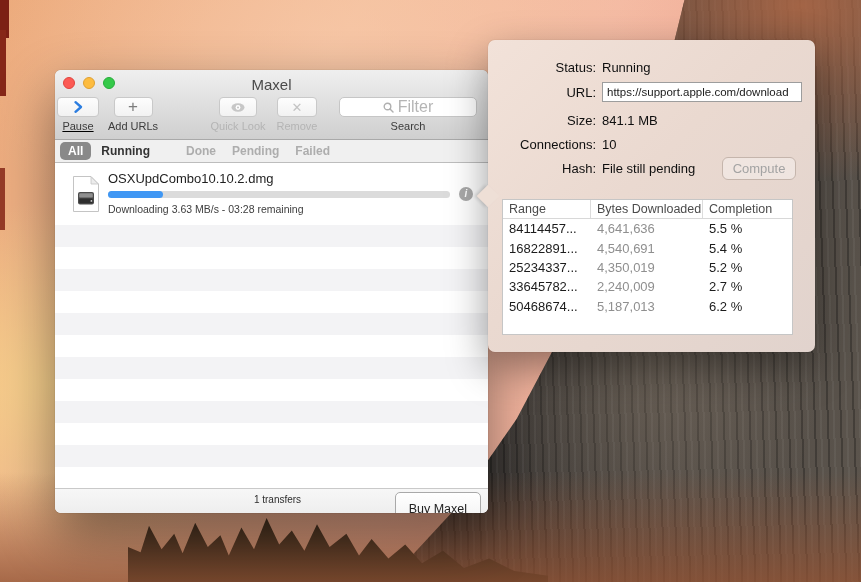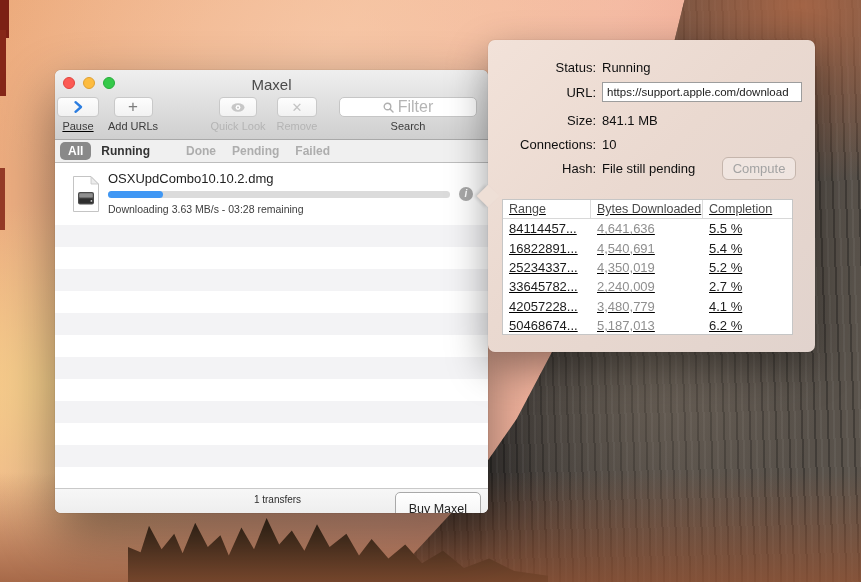--- a/index.html
+++ b/index.html
@@ -94,21 +94,21 @@
   .field-row { position:absolute; left:4px; display:flex; align-items:center; font-size:13px; color:#0f0f0f; }
   .field-label { width:104px; text-align:right; }
   .field-value { margin-left:6px; }
   .fr-status { top:20px; } .fr-url { top:42px; } .fr-size { top:73px; } .fr-conn { top:97px; } .fr-hash { top:121px; }
   .url-input { margin-left:6px; width:200px; height:20px; border:1px solid #9d9d9d; background:#fff;
     font-size:11.5px; padding:0 4px; color:#1a1a1a; font-family:"Liberation Sans","DejaVu Sans",sans-serif; }
   .compute-btn { position:absolute; left:234px; top:117px; width:74px; height:23px; border-radius:6px;
     border:1px solid #c5b5ac; background:rgba(255,255,255,.35); color:#a3a3a3; font-size:13px;
     display:flex; align-items:center; justify-content:center; }
   .chunk-table { position:absolute; left:14px; top:159px; width:291px; height:136px; background:#fff;
-    border:1px solid #c6c6c6; font-size:13px;text-decoration:underline; }
+    border:1px solid #c6c6c6; font-size:13px; }
   .ct-header { display:flex; height:19px; border-bottom:1px solid #d8d8d8; color:#4b4b4b; font-size:12.5px; }
   .ct-header > div { padding:2px 0 0 6px; }
   .ct-h-range { width:88px; border-right:1px solid #dcdcdc; }
   .ct-h-bytes { width:112px; border-right:1px solid #dcdcdc; }
   .ct-h-comp  { flex:1; }
   .ct-row { display:flex; height:19.4px; align-items:center; }
   .ct-row > div { padding-left:6px; }
   .col-range { width:88px; color:#1c1c1c; }
   .col-bytes { width:112px; color:#8f8f8f; }
   .col-comp  { flex:1; color:#1c1c1c; }
@@ -275,25 +275,20 @@
             <div class="col-range">25234337...</div>
             <div class="col-bytes">4,350,019</div>
             <div class="col-comp">5.2 %</div>
           </div>
           <div class="ct-row">
             <div class="col-range">33645782...</div>
             <div class="col-bytes">2,240,009</div>
             <div class="col-comp">2.7 %</div>
           </div>
           <div class="ct-row">
-            <div class="col-range">42057228...</div>
-            <div class="col-bytes">3,480,779</div>
-            <div class="col-comp">4.1 %</div>
-          </div>
-          <div class="ct-row">
             <div class="col-range">50468674...</div>
             <div class="col-bytes">5,187,013</div>
             <div class="col-comp">6.2 %</div>
           </div>
         </div>
     </div>
   </div>
 
 </div>
 

